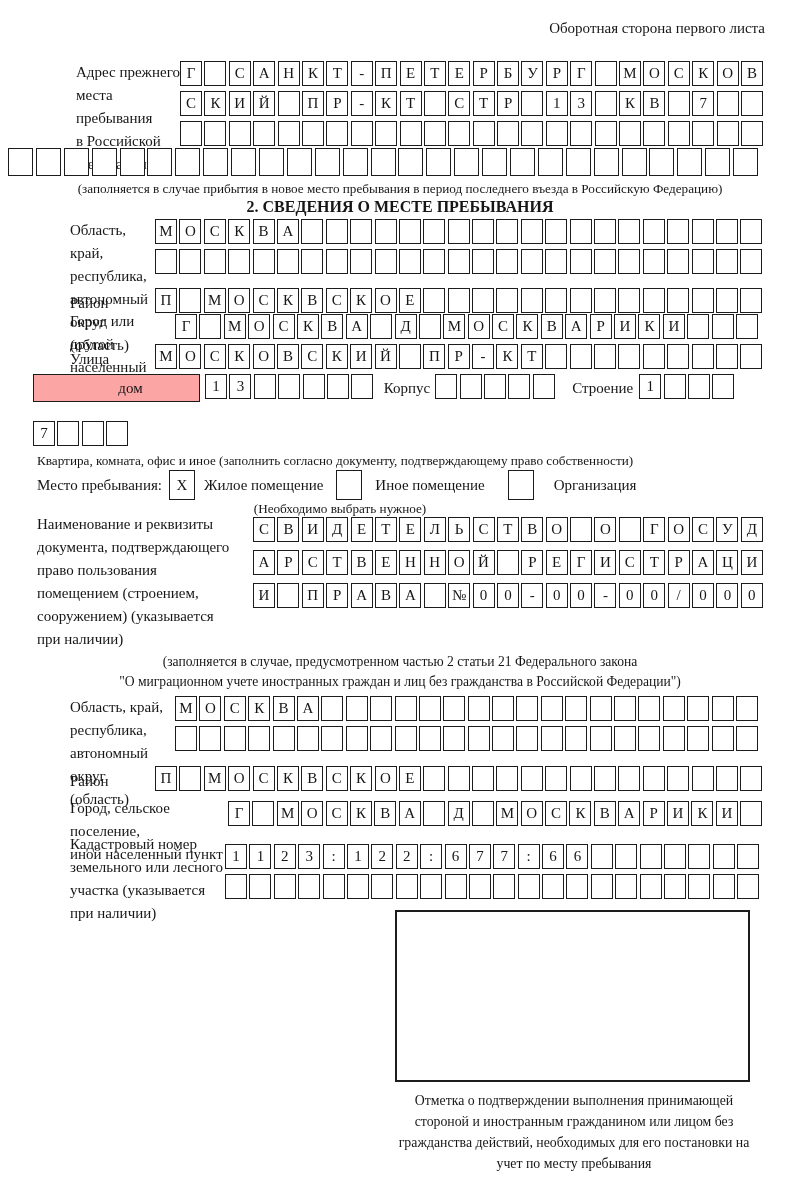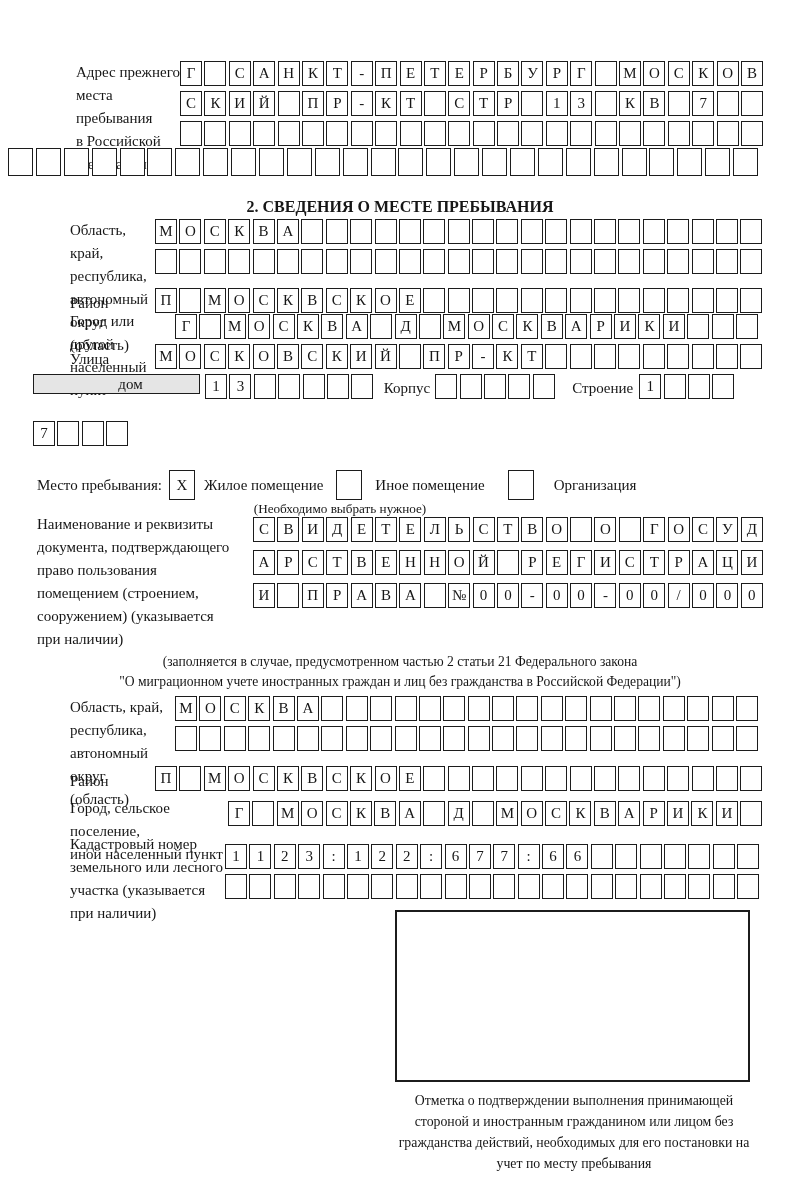--- a/index.html
+++ b/index.html
@@ -15,40 +15,41 @@
   .cells{display:flex;}
   .cells .cell{
     width:22px;height:25.4px;box-sizing:border-box;border:1.6px solid #1c1c1c;
     margin-right:2.4px;display:flex;align-items:center;justify-content:center;
     font-size:15px;line-height:1;background:#fff;
   }
   .cells.big .cell{width:25px;height:27.8px;margin-right:2.9px;border-width:1.7px;}
   .rows-stack .cells{margin-bottom:4.6px;}
   .wide-box{
     display:inline-flex;align-items:center;justify-content:center;
-    box-sizing:border-box;border:1.9px solid #1c1c1c;height:20px;
-    font-size:15px;background:#e5e5e5;padding-left:28px;
+    box-sizing:border-box;border:1.9px solid #1c1c1c;height:28px;
+    font-size:15px;background:#fca5a5;padding-left:28px;
   }
   .inline-row{display:flex;align-items:flex-start;}
   .inline-label{font-size:15px;line-height:28px;font-family:Liberation Serif, serif;}
   .opt-box{
     width:26px;height:30px;box-sizing:border-box;border:1.7px solid #1c1c1c;
     display:inline-flex;align-items:center;justify-content:center;font-size:15px;background:#fff;
   }
   .opt-label{font-size:15px;line-height:30px;}
   .mesto-row{display:flex;align-items:center;}
   .stamp-box{box-sizing:border-box;border:2px solid #1c1c1c;background:#fff;}
   .stamp-caption{font-size:13.8px;line-height:21px;text-align:center;font-family:Liberation Serif, serif;}
   .backnote{font-size:15px;text-align:right;width:765px;}
 </style>
 </head>
 <body>
 
 <div class="page">
 
+  <div class="abs backnote" style="left:0;top:20px;">Оборотная сторона первого листа</div>
 
   <div class="abs flabel" style="left:76px;top:61px;width:108px;">Адрес прежнего
 места пребывания
 в Российской
 Федерации</div>
   <div class="abs rows-stack" style="left:180px;top:61px;">
     <div class="cells">
         <span class="cell">Г</span>
         <span class="cell"></span>
         <span class="cell">С</span>
@@ -149,20 +150,21 @@
       <span class="cell"></span>
       <span class="cell"></span>
       <span class="cell"></span>
       <span class="cell"></span>
       <span class="cell"></span>
       <span class="cell"></span>
       <span class="cell"></span>
       <span class="cell"></span>
       <span class="cell"></span>
     </div>
+  <div class="abs note center" style="left:0;top:180px;width:800px;">(заполняется в случае прибытия в новое место пребывания в период последнего въезда в Российскую Федерацию)</div>
 
   <div class="abs sec-title" style="left:0;top:198px;">2. СВЕДЕНИЯ О МЕСТЕ ПРЕБЫВАНИЯ</div>
 
   <div class="abs flabel" style="left:70px;top:219px;width:86px;">Область, край,
 республика,
 автономный
 округ (область)</div>
   <div class="abs rows-stack" style="left:155px;top:219px;">
     <div class="cells">
         <span class="cell">М</span>
@@ -336,20 +338,21 @@
   </div>
 
   <div class="abs inline-row" style="left:33px;top:421px;">
     <span class="cells">
         <span class="cell">7</span>
         <span class="cell"></span>
         <span class="cell"></span>
         <span class="cell"></span>
       </span>
   </div>
+  <div class="abs note" style="left:37px;top:452px;width:740px;">Квартира, комната, офис и иное (заполнить согласно документу, подтверждающему право собственности)</div>
 
   <div class="abs mesto-row" style="left:37px;top:470px;">
     <span class="opt-label">Место пребывания:</span>
     <span class="opt-box" style="margin-left:7px;">X</span>
     <span class="opt-label" style="margin-left:9px;">Жилое помещение</span>
     <span class="opt-box" style="margin-left:13px;"></span>
     <span class="opt-label" style="margin-left:13px;">Иное помещение</span>
     <span class="opt-box" style="margin-left:23px;"></span>
     <span class="opt-label" style="margin-left:20px;">Организация</span>
   </div>

